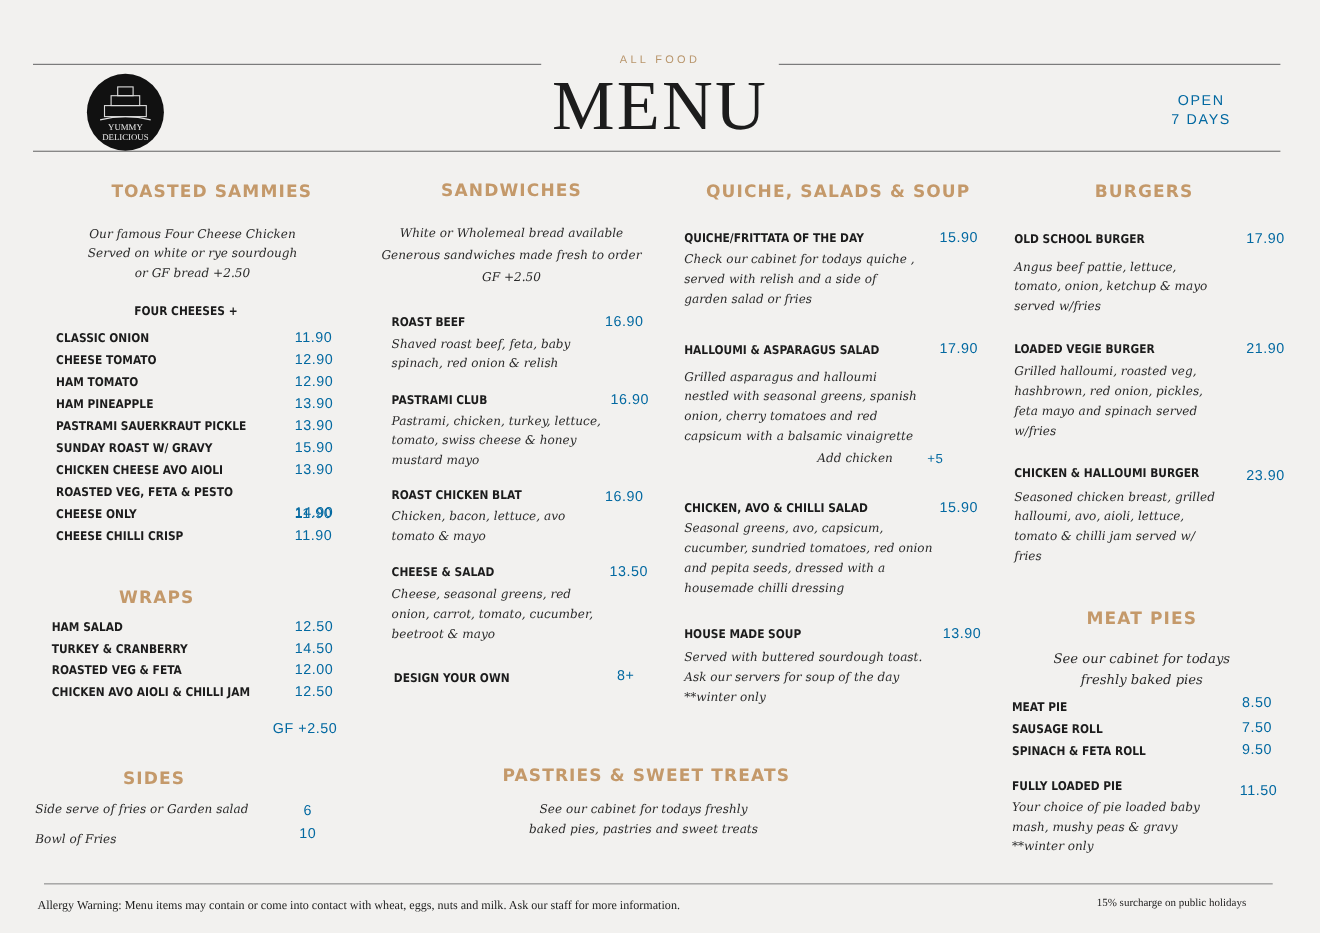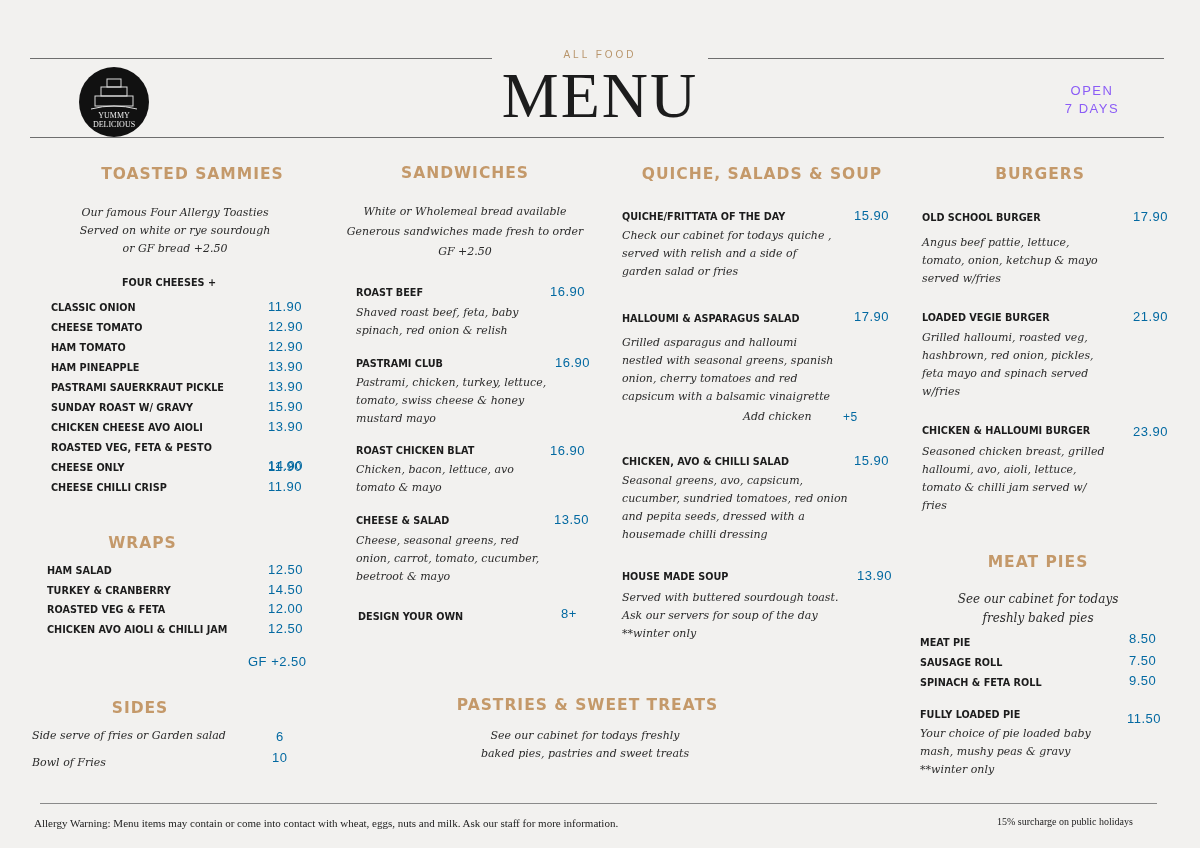--- a/index.html
+++ b/index.html
@@ -9,21 +9,21 @@
     position: relative;
     overflow: hidden;
     color: #1c1c1c;
     font-family: "DejaVu Serif", serif;
   }
   .abs { position: absolute; }
   .hline { position: absolute; height: 1px; background: #6e6e6e; }
 
   .eyebrow { font-family: "Liberation Sans", sans-serif; font-size: 10px; letter-spacing: 3px; color: #b8956b; text-align: center; }
   .title { font-family: "Liberation Serif", serif; font-size: 64px; letter-spacing: 2px; color: #1c1c1c; text-align: center; font-weight: 400; }
-  .open { font-family: "Liberation Sans", sans-serif; font-size: 13px; letter-spacing: 1.5px; text-align: center; line-height: 18px; color: #8b5cf6; }
+  .open { font-family: "Liberation Sans", sans-serif; font-size: 13px; letter-spacing: 1.5px; text-align: center; line-height: 18px; color: #0369a1; }
 
   .logo {
     position: absolute; left: 79px; top: 67px; width: 70px; height: 70px; border-radius: 50%;
     background: #111; color: #fff; overflow: hidden;
   }
   .logo .txt { position: absolute; left: 0; right: 0; text-align: center; font-family: "Liberation Serif", serif; font-size: 8px; line-height: 9px; color: #eee; }
 
   .sec-head {
     position: absolute; font-family: "DejaVu Sans", sans-serif; font-weight: 700;
     color: #c4996a; font-size: 15.5px; letter-spacing: 1px; text-align: center;
@@ -59,21 +59,21 @@
 
 <div class="abs eyebrow" style="left:500px; top:49px; width:200px;">ALL FOOD</div>
 <div class="abs title" style="left:460px; top:66px; width:280px; line-height:60px;">MENU</div>
 <div class="abs open" style="left:1040px; top:82px; width:104px;">
   <div>OPEN</div>
   <div>7 DAYS</div>
 </div>
 
 <div class="sec-head" style="left:30px; top:165px; width:325px;">TOASTED SAMMIES</div>
 <div class="desc center" style="left:30px; top:204px; width:290px;">
-  <div>Our famous Four Allergy Toasties</div>
+  <div>Our famous Four Cheese Chicken</div>
   <div>Served on white or rye sourdough</div>
   <div>or GF bread +2.50</div>
 </div>
 <div class="item-name" style="left:122px; top:276px;">FOUR CHEESES +</div>
 
 <div>
   <div class="item-name" style="left:51px; top:301px;">CLASSIC ONION</div>
   <div class="price" style="left:268px; top:299px;">11.90</div>
   <div class="item-name" style="left:51px; top:321px;">CHEESE TOMATO</div>
   <div class="price" style="left:268px; top:319px;">12.90</div>

